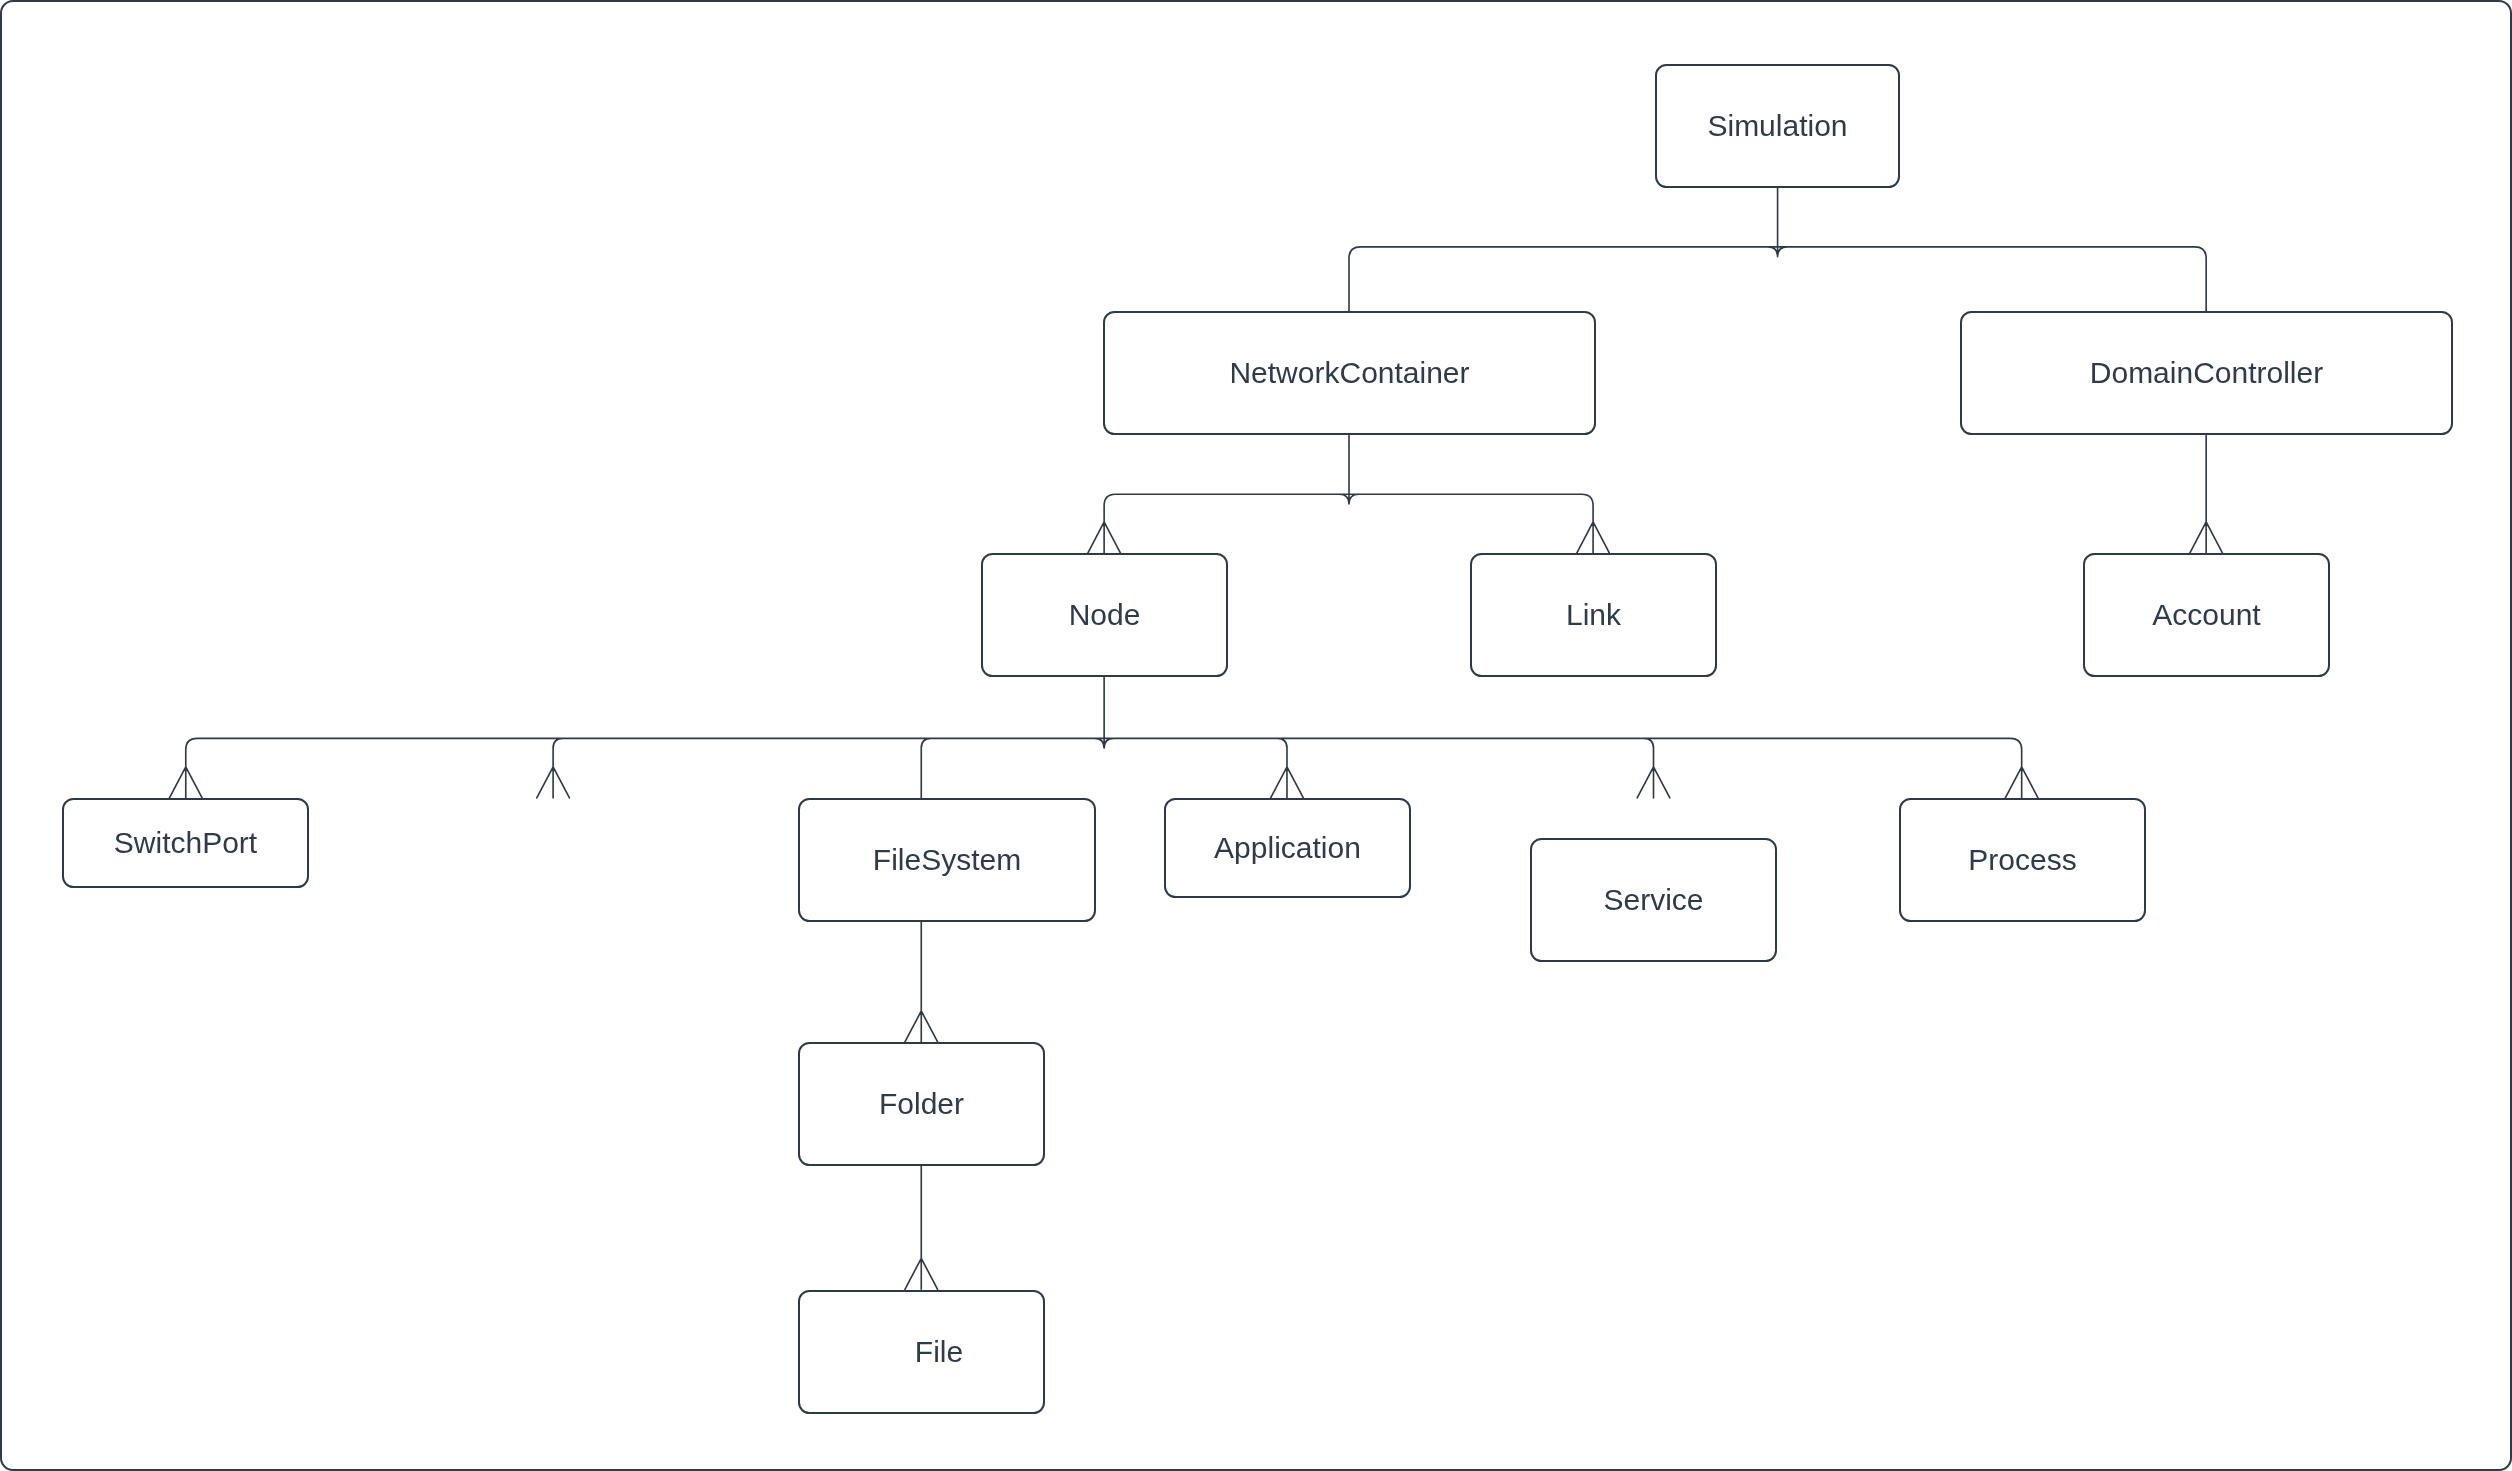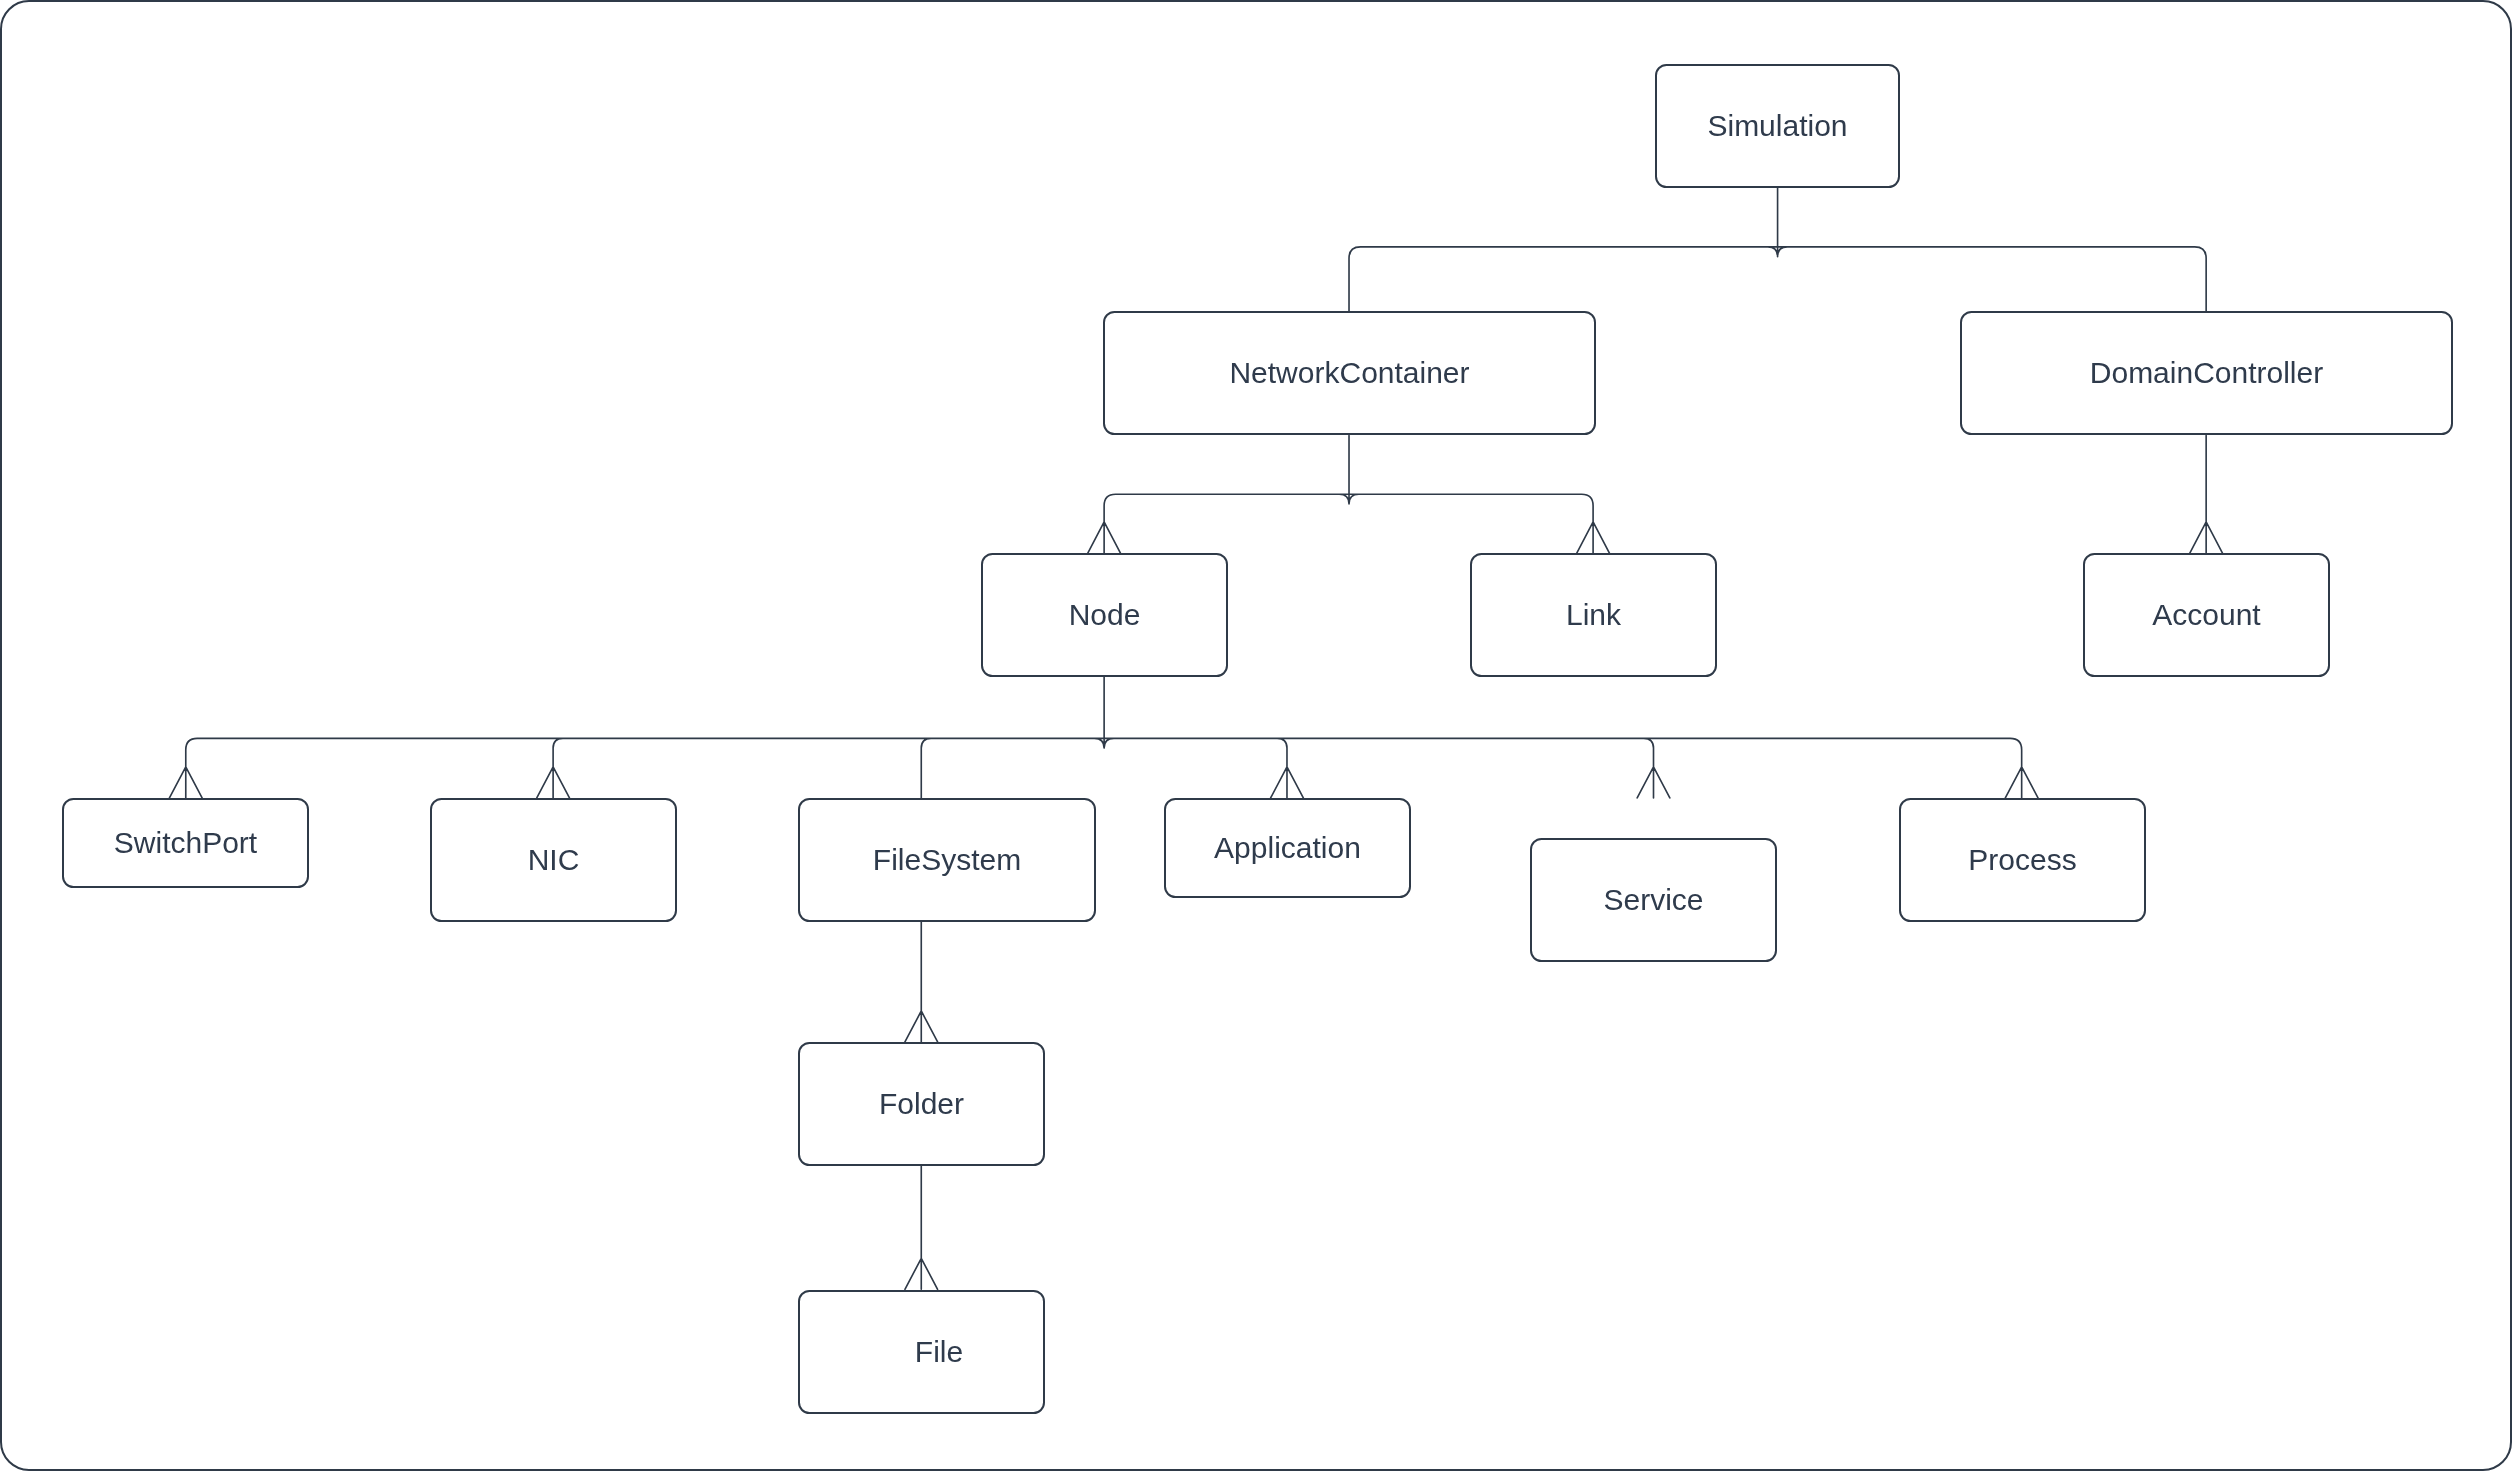--- a/index.html
+++ b/index.html
@@ -11,21 +11,21 @@
     width: 2512px;
     height: 1471px;
     position: relative;
     font-family: "Liberation Sans", sans-serif;
   }
   .canvas {
     position: absolute;
     inset: 0;
     box-sizing: border-box;
     border: 2.4px solid #2f3a48;
-    border-radius: 29px;
+    border-radius: 13px;
     background: #ffffff;
     overflow: hidden;
   }
   .connector-layer {
     position: absolute;
     left: 0;
     top: 0;
   }
   .node-layer {
     position: absolute;
@@ -69,23 +69,20 @@
       </div>
       <div class="node" style="left: 1468px; top: 551px; width: 247px; height: 124px;">
         <span>Link</span>
       </div>
       <div class="node" style="left: 2081px; top: 551px; width: 247px; height: 124px;">
         <span>Account</span>
       </div>
       <div class="node" style="left: 60px; top: 796px; width: 247px; height: 90px;">
         <span>SwitchPort</span>
       </div>
-      <div class="node" style="left: 428px; top: 796px; width: 247px; height: 124px;">
-        <span>NIC</span>
-      </div>
       <div class="node" style="left: 796px; top: 796px; width: 298px; height: 124px;">
         <span>FileSystem</span>
       </div>
       <div class="node" style="left: 1162px; top: 796px; width: 247px; height: 100px;">
         <span>Application</span>
       </div>
       <div class="node" style="left: 1528px; top: 796px; width: 247px; height: 124px; margin-top: 40px;">
         <span>Service</span>
       </div>
       <div class="node" style="left: 1897px; top: 796px; width: 247px; height: 124px;">

